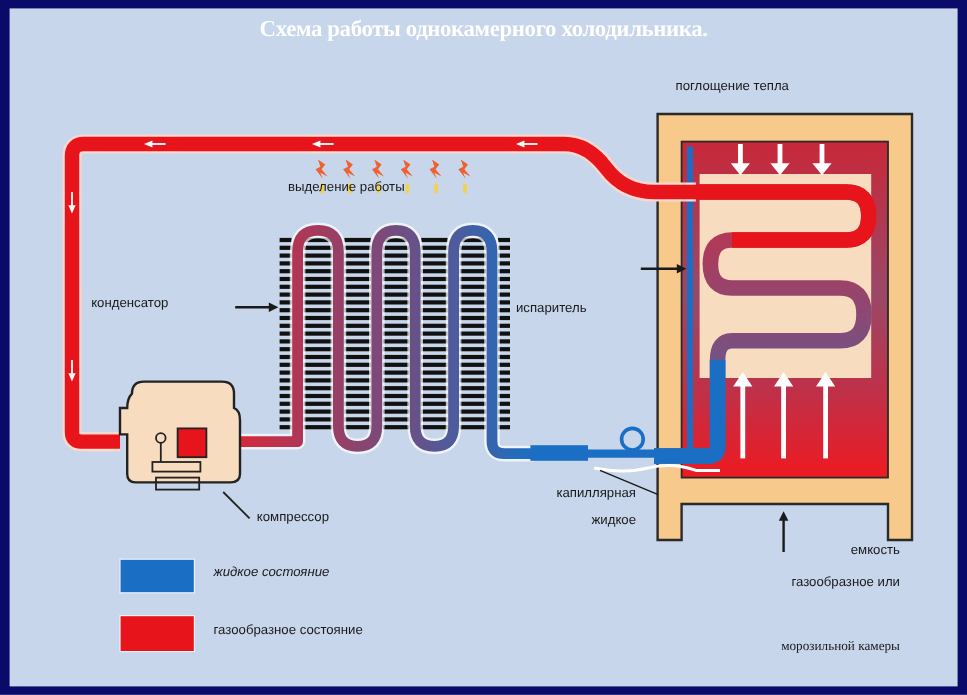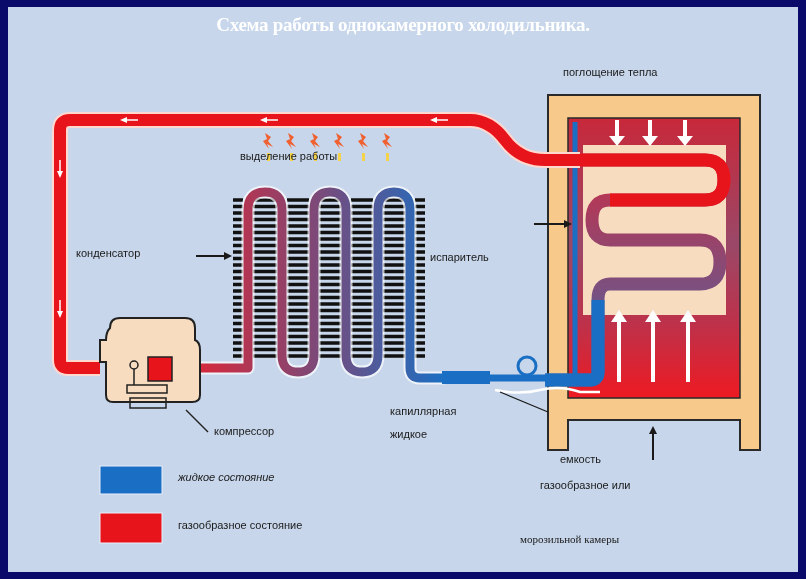--- a/index.html
+++ b/index.html
@@ -1,20 +1,20 @@
 <!DOCTYPE html>
 <html><head>
 <meta charset="utf-8">
 <style>
   html,body{margin:0;padding:0;}
   body{width:806px;height:579px;overflow:hidden;background:#0a0a6a;font-family:"Liberation Sans",sans-serif;}
   .frame{position:absolute;left:8px;top:7px;width:790px;height:565px;background:#c7d6ea;}
   .title{position:absolute;left:0;top:14px;width:806px;text-align:center;font-family:"Liberation Serif",serif;font-weight:bold;font-size:19px;color:#ffffff;letter-spacing:-0.3px;}
   .lbl{position:absolute;font-size:11px;color:#1a1a1a;white-space:nowrap;}
-  .lbl.r{}
+  .lbl.r{text-align:right;}
   svg{position:absolute;left:0;top:0;}
 </style>
 </head>
 <body>
 
 <div class="frame"></div>
 
 <div class="title">Схема работы однокамерного холодильника.</div>
 
 <svg width="806" height="579" viewBox="0 0 806 579">

